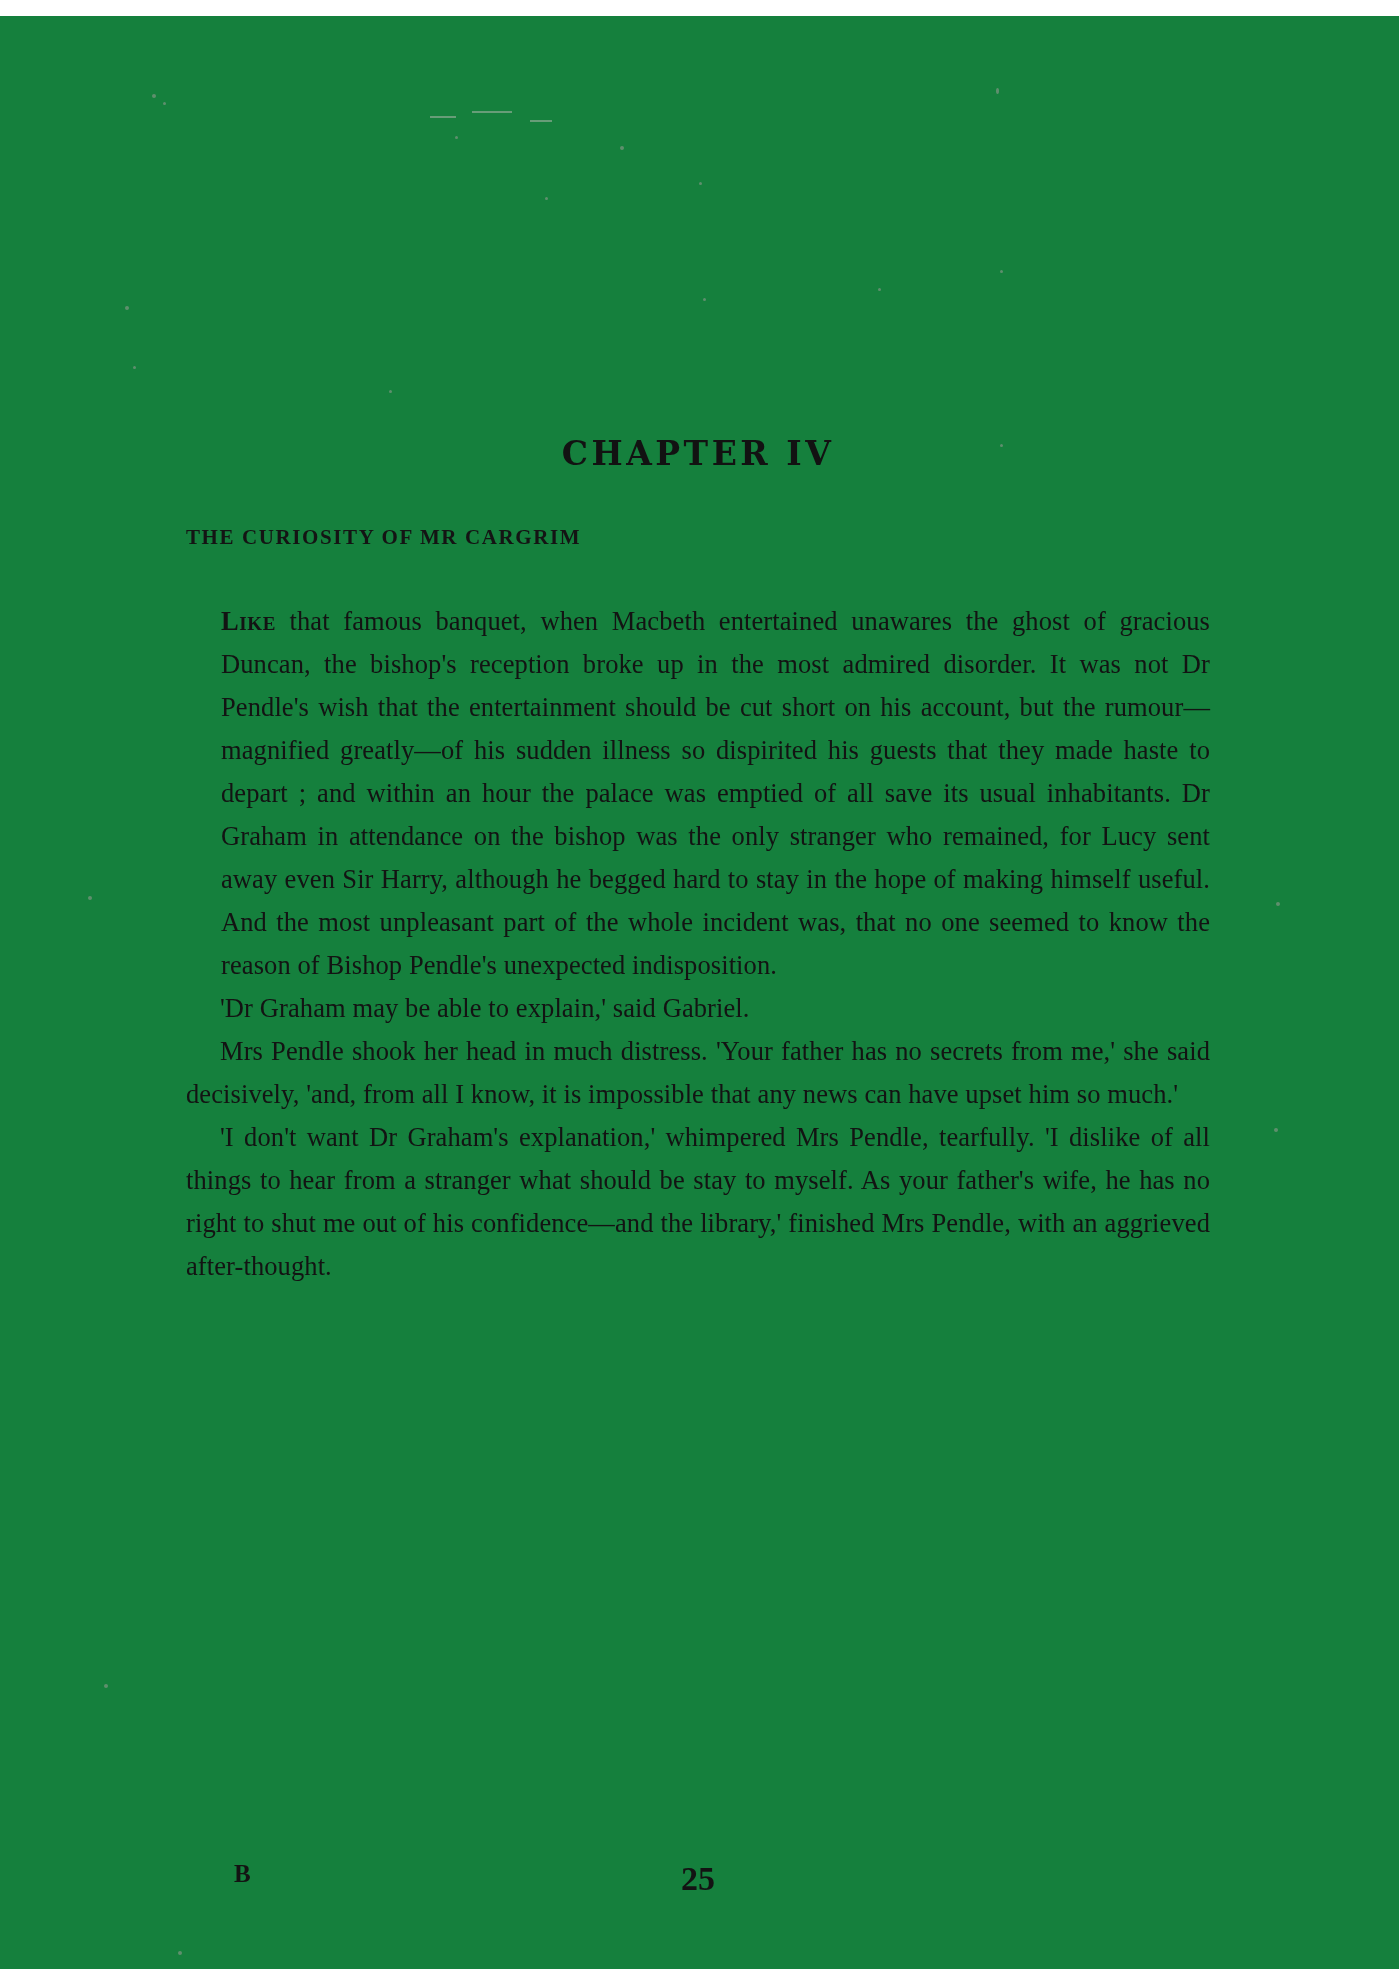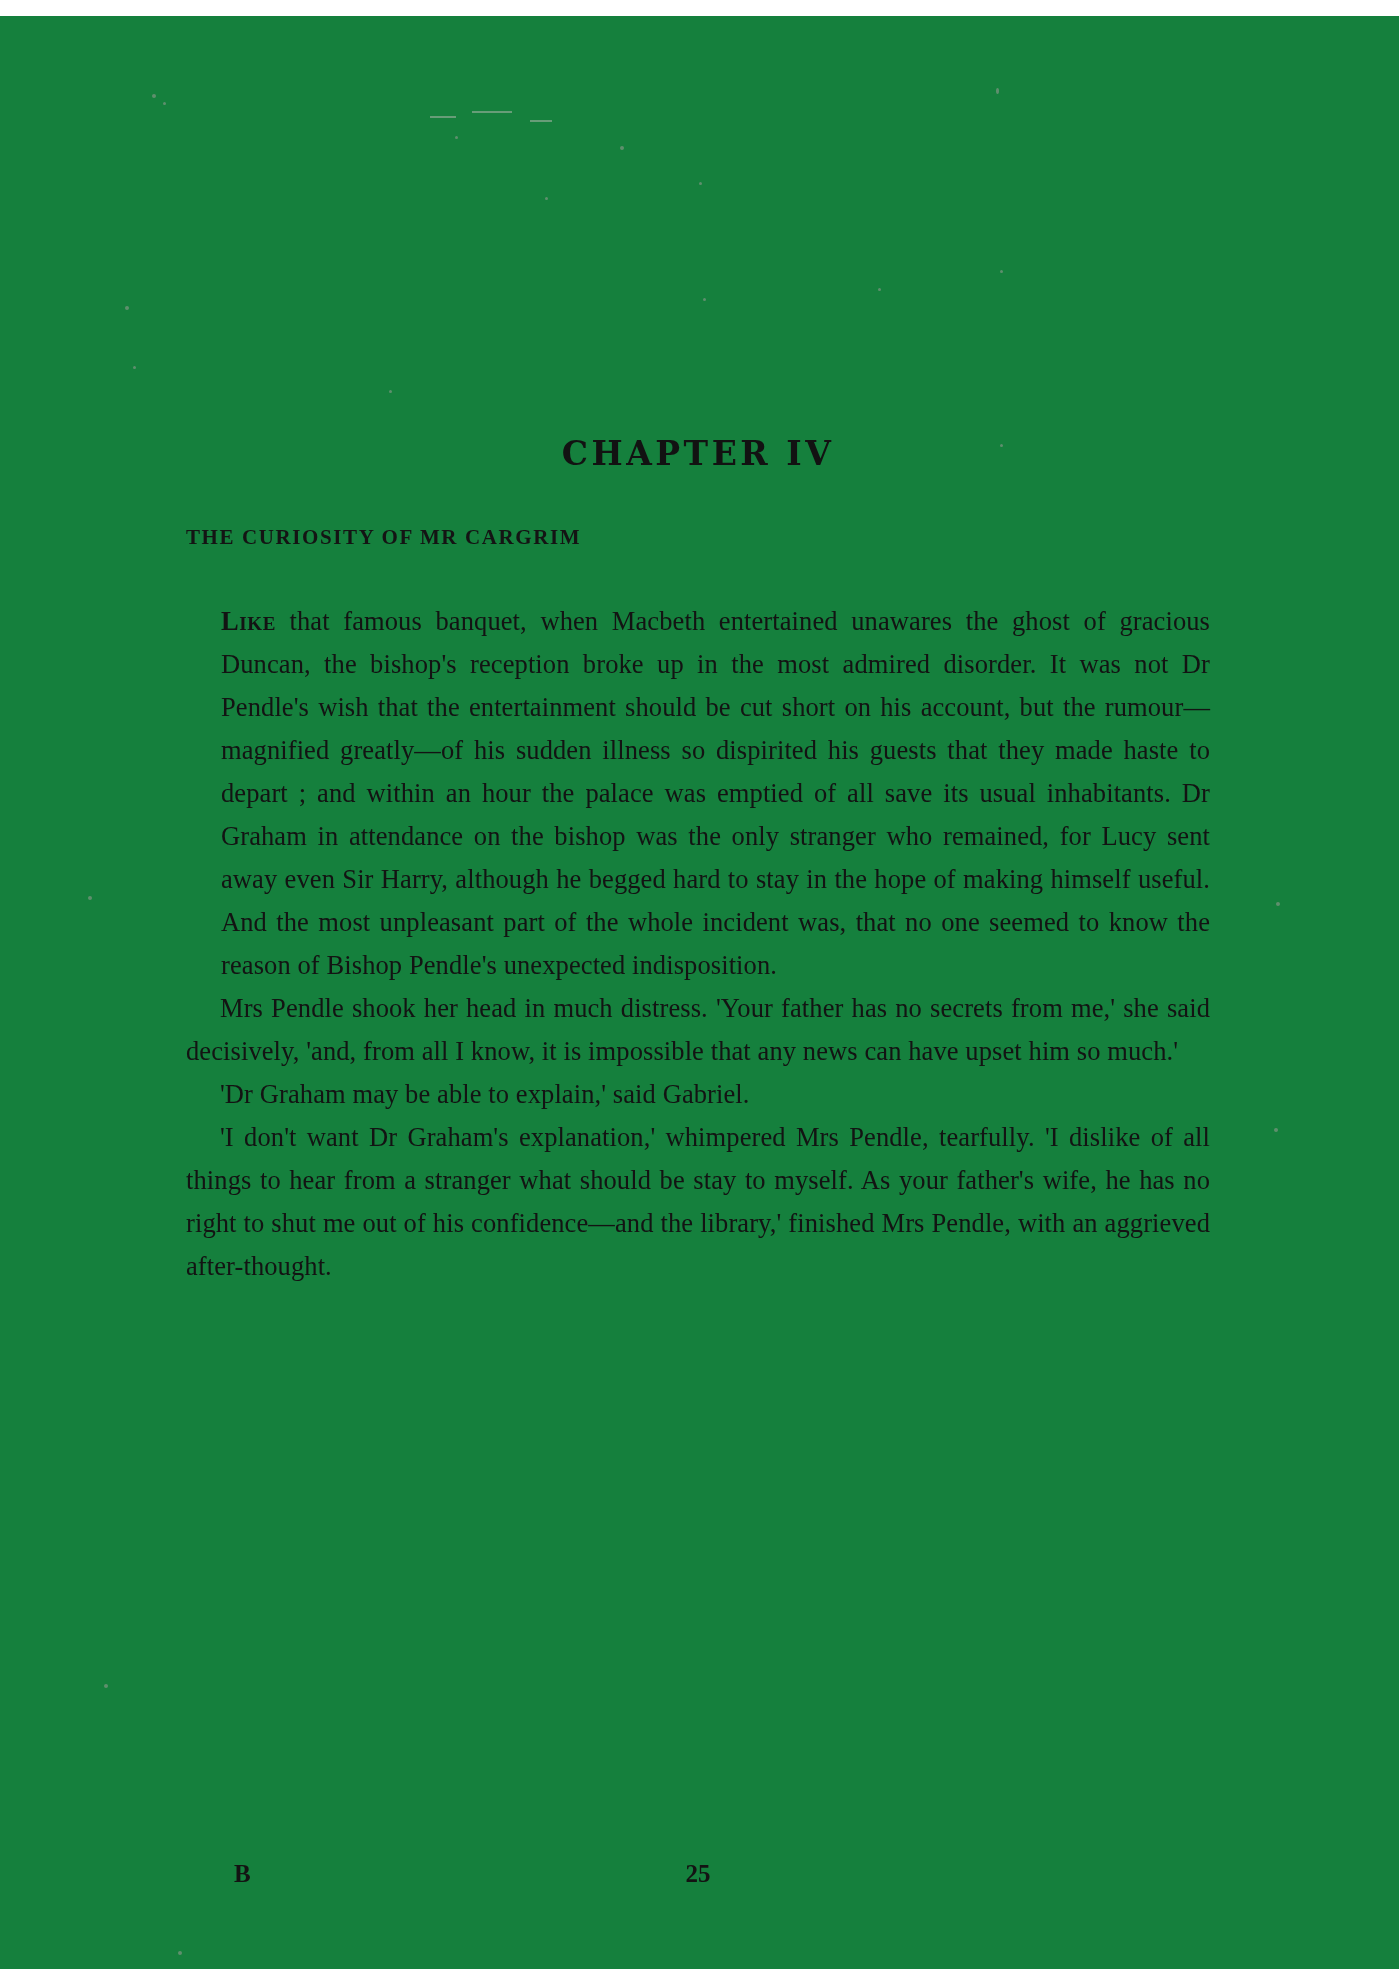--- a/index.html
+++ b/index.html
@@ -98,21 +98,21 @@
     font-size: 25px;
     color: #131313;
   }
   .folio-center {
     position: absolute;
     left: 50%;
     transform: translateX(-50%);
     top: 0;
     font-family: "Liberation Serif", serif;
     font-weight: 700;
-    font-size: 25px;
+    font-size: 34px;
     color: #131313;
   }
 
   
   .dust {
     position: absolute;
     background: #b9b9b4;
     opacity: .5;
   }
 </style>
@@ -147,22 +147,22 @@
   <div class="content">
 
     <h1 class="chapter-title">CHAPTER IV</h1>
 
     <h2 class="chapter-subtitle">THE CURIOSITY OF MR CARGRIM</h2>
 
     <div class="body-text">
 
       <p class="first"><span class="smallcaps-lead">Like</span><span> that famous banquet, when Macbeth entertained unawares the ghost of gracious Duncan, the bishop's reception broke up in the most admired disorder.   It was not Dr Pendle's wish that the entertainment should be cut short on his account, but the rumour—magnified greatly—of his sudden illness so dispirited his guests that they made haste to depart ; and within an hour the palace was emptied of all save its usual inhabitants.   Dr Graham in attendance on the bishop was the only stranger who remained, for Lucy sent away even Sir Harry, although he begged hard to stay in the hope of making himself useful.   And the most unpleasant part of the whole incident was, that no one seemed to know the reason of Bishop Pendle's unexpected indisposition.</span></p>
 
+      <p class="indent">'Dr Graham may be able to explain,' said Gabriel.</p>
       <p class="indent">Mrs Pendle shook her head in much distress.   'Your father has no secrets from me,' she said decisively, 'and, from all I know, it is impossible that any news can have upset him so much.'</p>
-      <p class="indent">'Dr Graham may be able to explain,' said Gabriel.</p>
       <p class="indent">'I don't want Dr Graham's explanation,' whimpered Mrs Pendle, tearfully.   'I dislike of all things to hear from a stranger what should be stay to myself.   As your father's wife, he has no right to shut me out of his confidence—and the library,' finished Mrs Pendle, with an aggrieved after-thought.</p>
 
     </div>
   </div>
 
   <div class="footer">
     <span class="folio-left">B</span>
     <span class="folio-center">25</span>
   </div>
 

